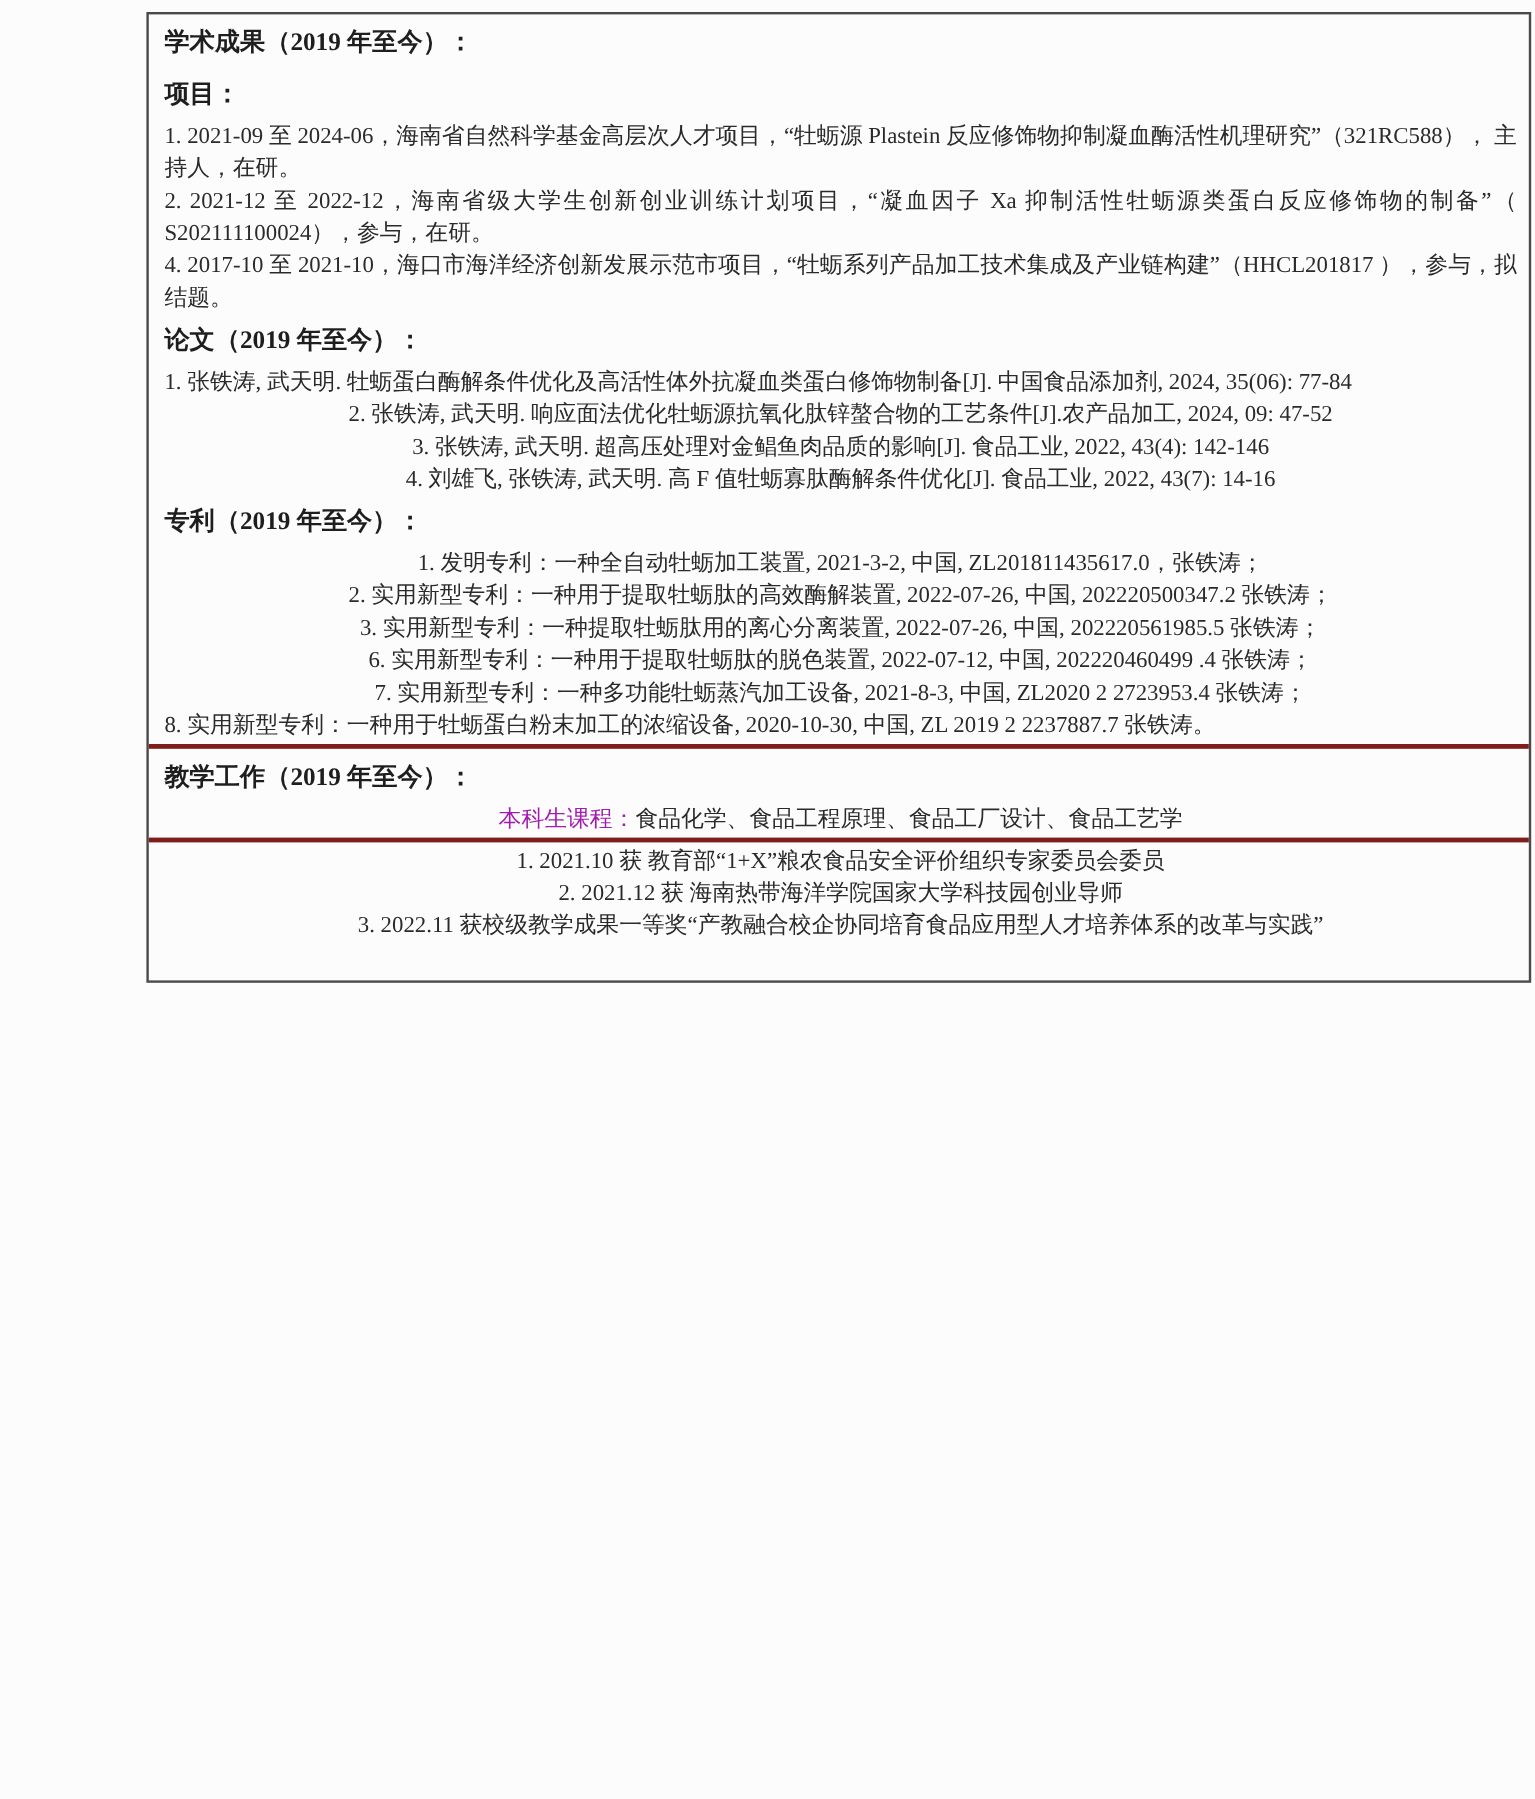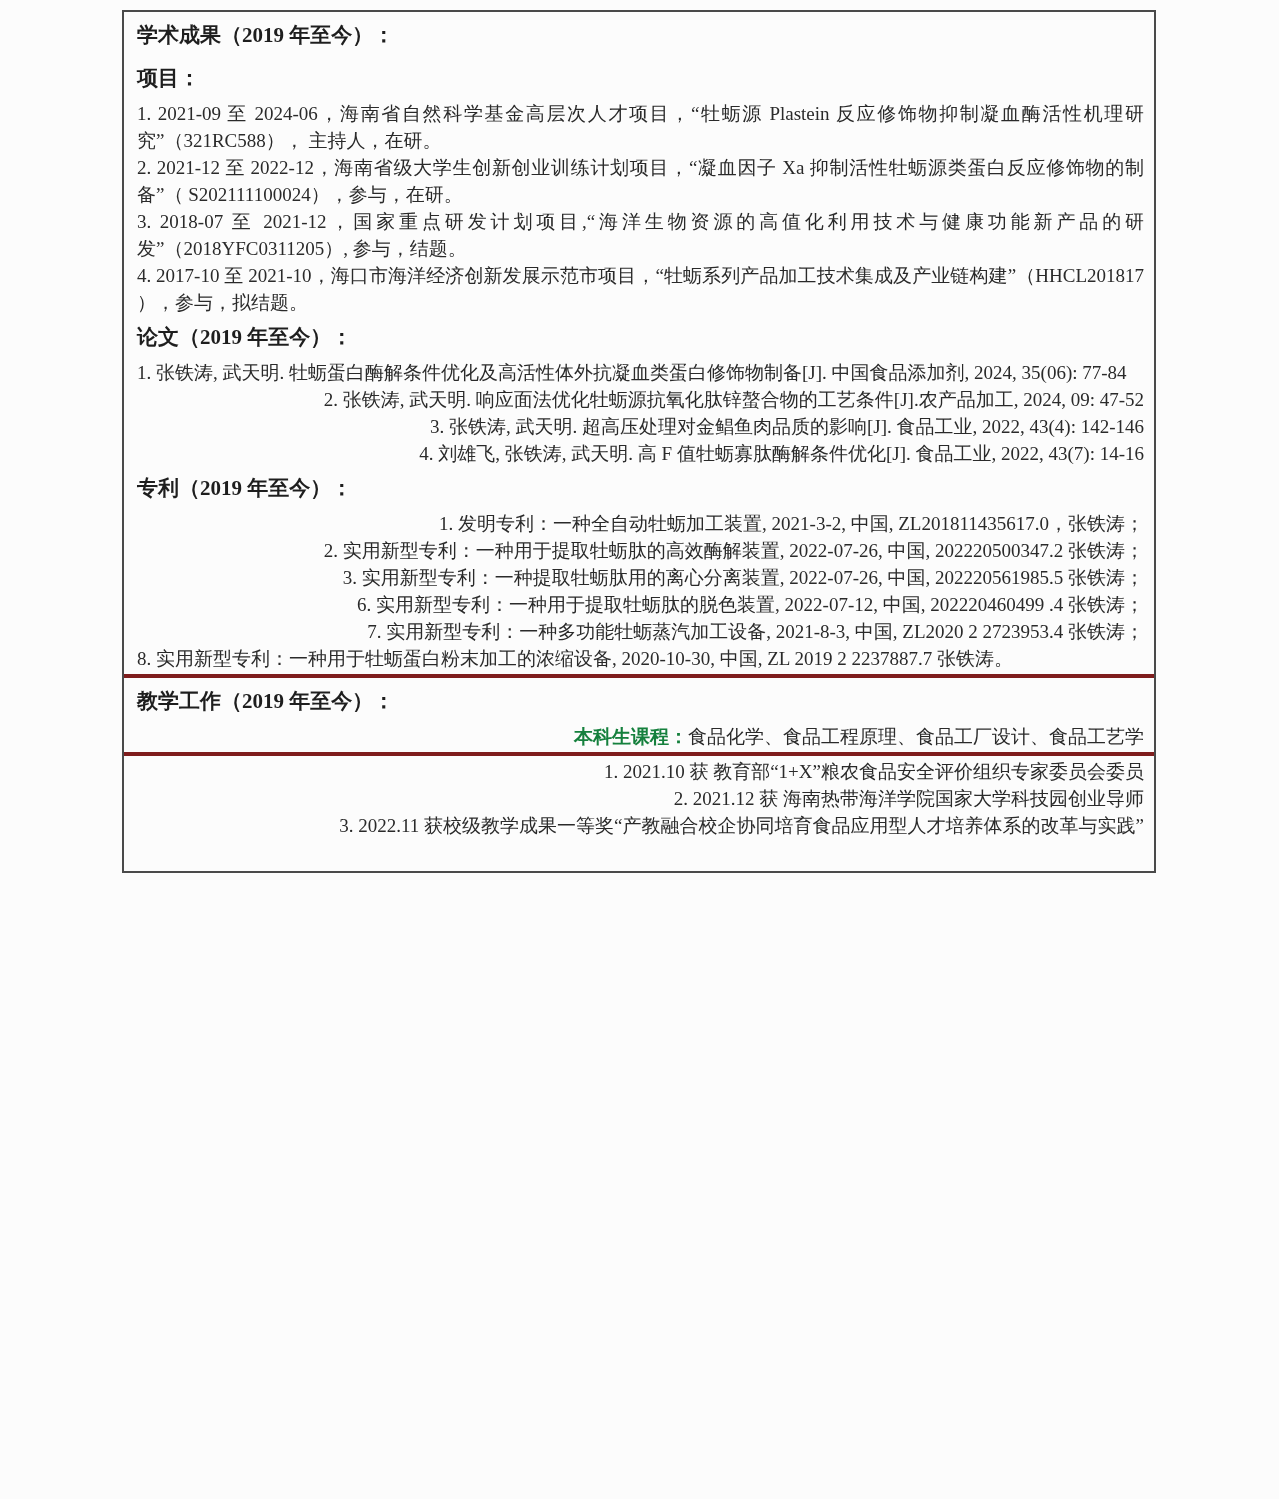--- a/index.html
+++ b/index.html
@@ -7,21 +7,21 @@
     width: 1279px;
     height: 1499px;
     background: #fcfcfc;
     font-family: "Liberation Serif", "DejaVu Serif", serif;
     color: #262626;
   }
   .doc-table {
     position: absolute;
     left: 122px;
     top: 10px;
-    width: 1034px;
+    width: 1154px;
     border: 2px solid #4a4a4a;
     background: #fcfcfc;
   }
   .row {
     padding: 2px 10px 2px 13px;
   }
   .row + .row {
     border-top: 4px solid #7f1d1d;
   }
   .row-honors {
@@ -35,39 +35,38 @@
     text-align: left;
   }
   .item {
     font-size: 19px;
     line-height: 27px;
     text-align: justify;
     text-justify: inter-ideograph;
     color: #2a2a2a;
   }
   .item.single {
-    text-align: right;
+    text-align: center;
   }
   .bold-label {
-    font-weight: bold;
-    color: #15803d;
+    font-weight: normal;
+    color: #a21caf;
   }
 </style>
 </head>
 <body>
 
 <div class="doc-table">
 
   <section class="row row-academic">
     <div class="heading">学术成果（2019 年至今）：</div>
 
     <div class="heading">项目：</div>
     <p class="item">1.  2021-09  至  2024-06，海南省自然科学基金高层次人才项目，“牡蛎源 Plastein 反应修饰物抑制凝血酶活性机理研究”（321RC588）， 主持人，在研。</p>
     <p class="item">2.  2021-12  至  2022-12，海南省级大学生创新创业训练计划项目，“凝血因子 Xa 抑制活性牡蛎源类蛋白反应修饰物的制备”（ S202111100024），参与，在研。</p>
-    <p class="item">3.  2018-07  至  2021-12，国家重点研发计划项目,“海洋生物资源的高值化利用技术与健康功能新产品的研发”（2018YFC0311205）, 参与，结题。</p>
     <p class="item">4.  2017-10  至  2021-10，海口市海洋经济创新发展示范市项目，“牡蛎系列产品加工技术集成及产业链构建”（HHCL201817 ），参与，拟结题。</p>
 
     <div class="heading">论文（2019 年至今）：</div>
     <p class="item">1.  张铁涛, 武天明.  牡蛎蛋白酶解条件优化及高活性体外抗凝血类蛋白修饰物制备[J].  中国食品添加剂, 2024, 35(06): 77-84</p>
     <p class="item single">2.  张铁涛, 武天明.  响应面法优化牡蛎源抗氧化肽锌螯合物的工艺条件[J].农产品加工, 2024, 09: 47-52</p>
     <p class="item single">3.  张铁涛, 武天明.  超高压处理对金鲳鱼肉品质的影响[J].  食品工业, 2022, 43(4): 142-146</p>
     <p class="item single">4.  刘雄飞, 张铁涛, 武天明.  高 F 值牡蛎寡肽酶解条件优化[J].  食品工业, 2022, 43(7): 14-16</p>
 
     <div class="heading">专利（2019 年至今）：</div>
     <p class="item single">1.  发明专利：一种全自动牡蛎加工装置, 2021-3-2,  中国, ZL201811435617.0，张铁涛；</p>

